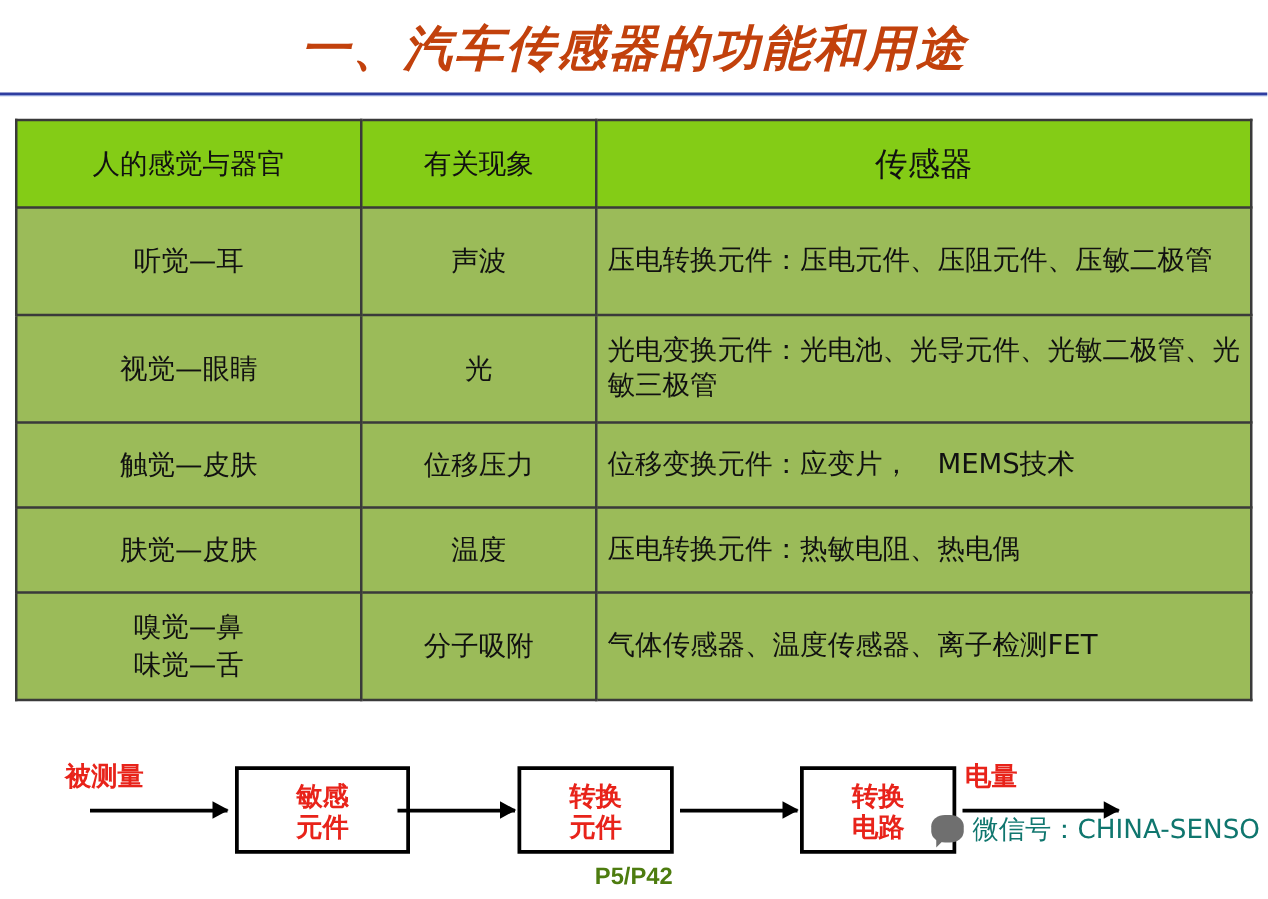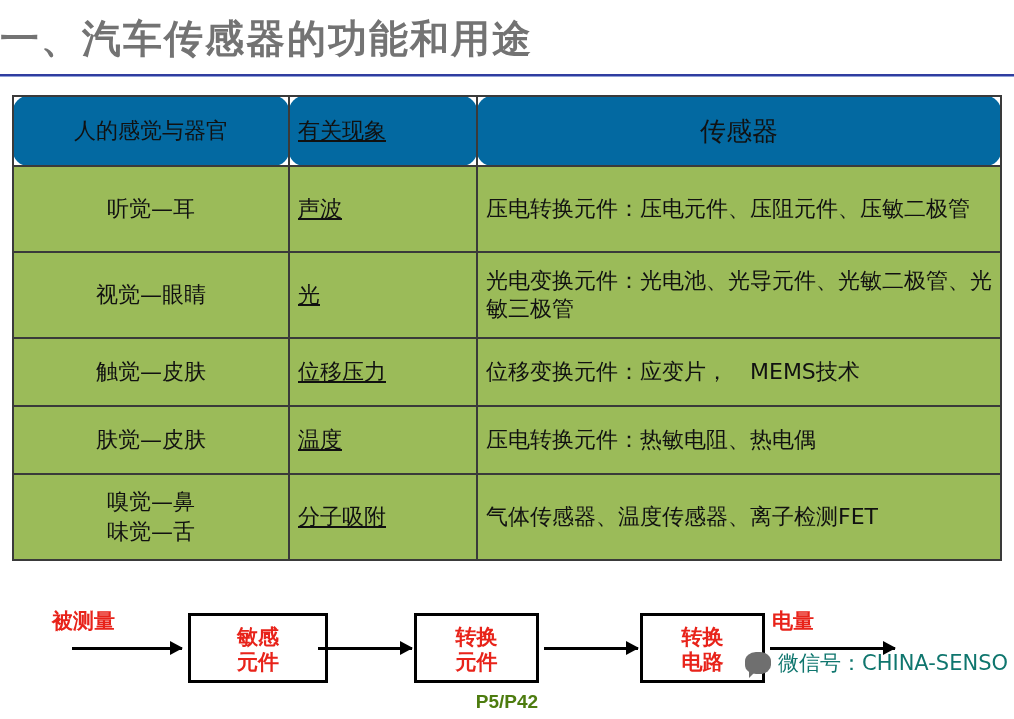--- a/index.html
+++ b/index.html
@@ -10,27 +10,29 @@
     width: 1014px;
     height: 719px;
     background: #ffffff;
     font-family: "Liberation Sans", sans-serif;
     overflow: hidden;
     position: relative;
   }
 
   
   .slide-title {
-    color: #737373;
+    text-align: center;
+    color: #c2410c;
     font-size: 39px;
     font-weight: bold;
     letter-spacing: 2px;
     padding-top: 12px;
     padding-bottom: 6px;
     font-family: "DejaVu Sans", "Liberation Sans", sans-serif;
+    font-style: italic;
   }
   .title-rule {
     width: 1014px;
     height: 0;
     border-top: 2px solid #2f3da0;
     border-bottom: 1px solid #8fa0d8;
     margin-top: 2px;
     margin-bottom: 18px;
   }
 
@@ -46,35 +48,34 @@
   }
   table.sensor-table td, table.sensor-table th {
     border: 2px solid #3a3a3a;
     padding: 6px 8px;
     font-size: 22px;
     color: #111111;
     font-family: "DejaVu Sans", "Liberation Sans", sans-serif;
     vertical-align: middle;
   }
   .hdr {
-    background: #0369a1;
+    background: #84cc16;
     text-align: center;
     font-weight: normal;
     font-size: 24px;
     height: 56px;
-    border-radius: 15px;
   }
   .hdr.big {
     font-size: 26px;
   }
   .cell-body {
     background: #9bbb59;
   }
   .c1 { width: 258px; text-align: center; }
-  .c2 { width: 170px; text-align: left; text-decoration: underline; }
+  .c2 { width: 170px; text-align: center; }
   .c3 { text-align: left; line-height: 1.28; }
   .row-tall td { height: 72px; }
   .row-short td { height: 54px; }
   .two-line { line-height: 1.28; }
 
   
   .diagram {
     position: relative;
     width: 1014px;
     height: 150px;

